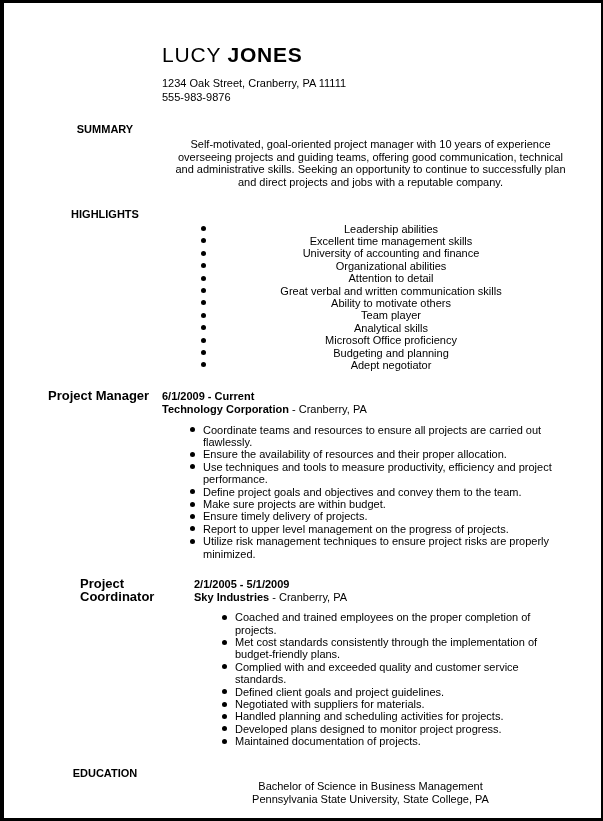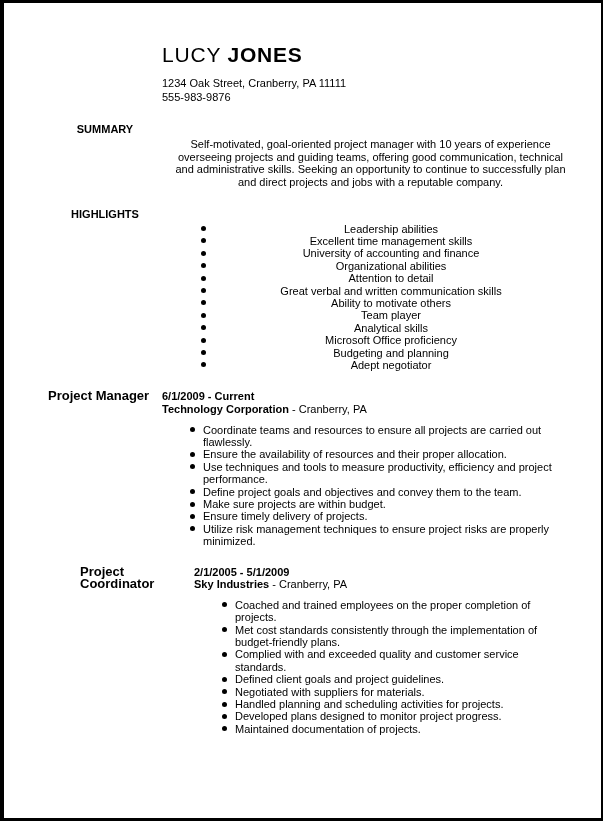--- a/index.html
+++ b/index.html
@@ -148,20 +148,21 @@
         <div class="job-details">
           <div class="job-dates">6/1/2009 - Current</div>
           <div class="job-company"><span class="co">Technology Corporation</span><span> - Cranberry, PA</span></div>
           <ul class="bullets">
             <li>Coordinate teams and resources to ensure all projects are carried out flawlessly.</li>
             <li>Ensure the availability of resources and their proper allocation.</li>
             <li>Use techniques and tools to measure productivity, efficiency and project performance.</li>
             <li>Define project goals and objectives and convey them to the team.</li>
             <li>Make sure projects are within budget.</li>
             <li>Ensure timely delivery of projects.</li>
+            <li>Report to upper level management on the progress of projects.</li>
             <li>Utilize risk management techniques to ensure project risks are properly minimized.</li>
           </ul>
         </div>
       </div>
 
       <div class="job">
         <div class="job-title">Project Coordinator</div>
         <div class="job-details">
           <div class="job-dates">2/1/2005 - 5/1/2009</div>
           <div class="job-company"><span class="co">Sky Industries</span><span> - Cranberry, PA</span></div>
@@ -174,14 +175,21 @@
             <li>Handled planning and scheduling activities for projects.</li>
             <li>Developed plans designed to monitor project progress.</li>
             <li>Maintained documentation of projects.</li>
           </ul>
         </div>
       </div>
 
     </div>
   </div>
 
+  <div class="section cols">
+    <div class="heading">EDUCATION</div>
+    <div class="section-body tight">
+      <div class="edu-line">Bachelor of Science in Business Management</div>
+      <div class="edu-line">Pennsylvania State University, State College, PA</div>
+    </div>
+  </div>
 
 </div>
 
 </body></html>

